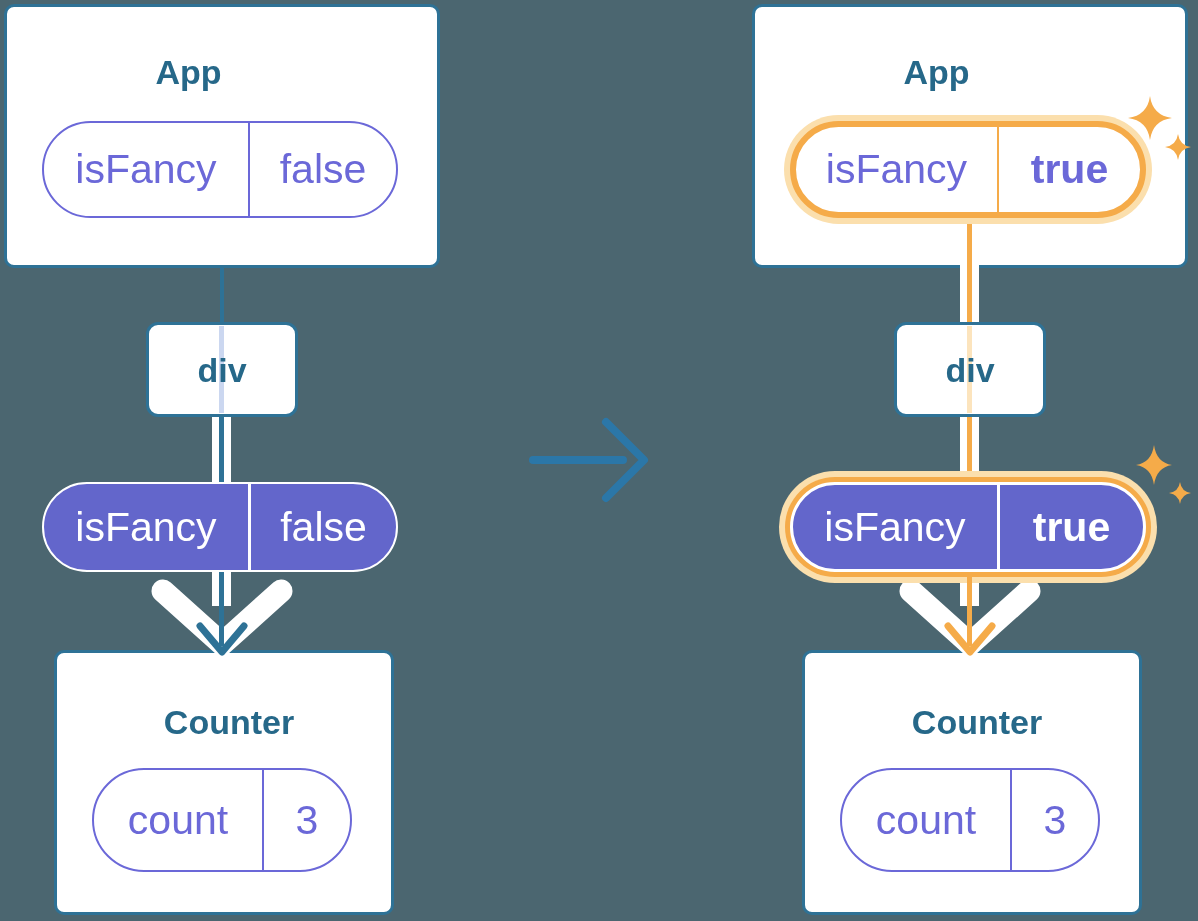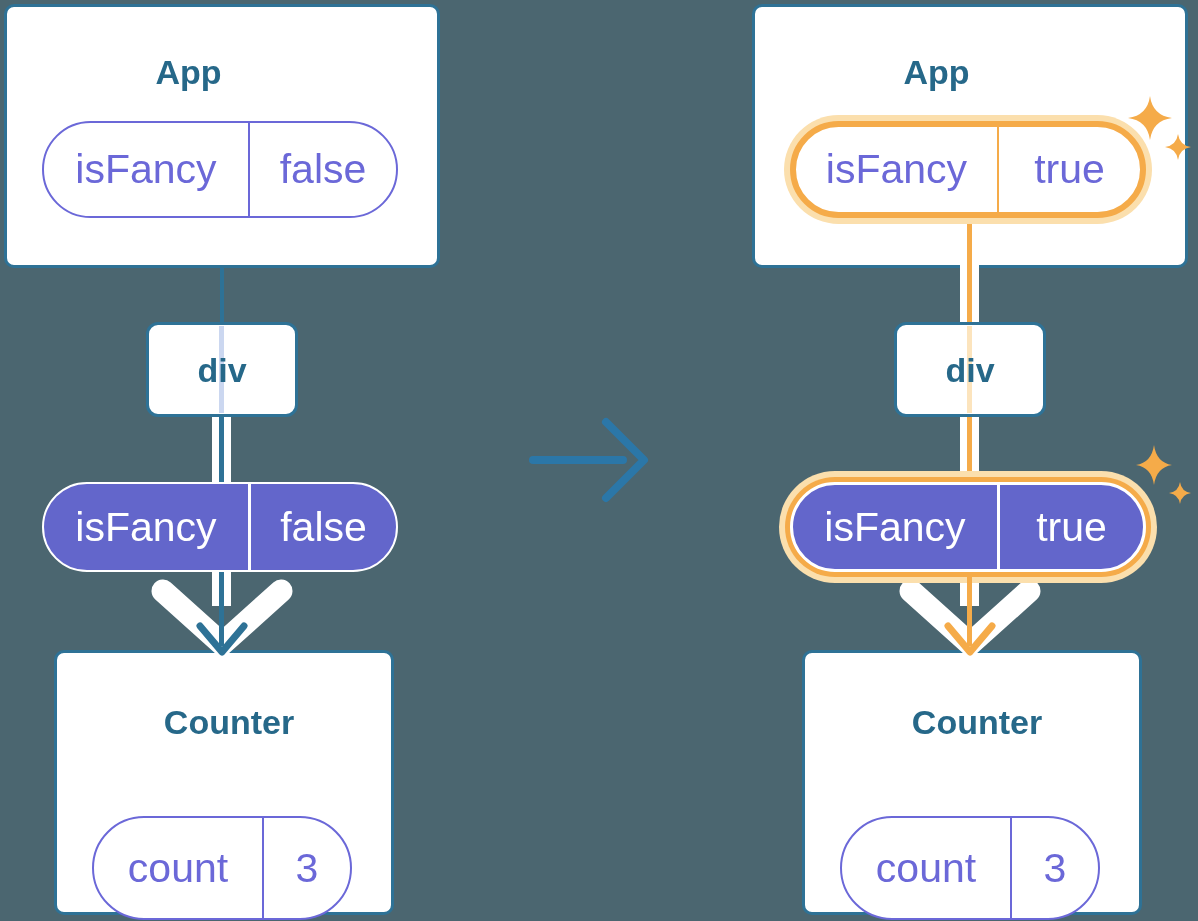--- a/index.html
+++ b/index.html
@@ -40,28 +40,28 @@
 
   .prop-pill{left:42px;top:482px;width:356px;height:90px;border-radius:46px;
              background:var(--purple-fill);border:2px solid var(--white);}
   .prop-pill .cell{color:var(--white);}
   .prop-pill .cell.name{width:204px;}
   .prop-pill .cell.value{flex:1;}
   .prop-pill .pill-div{width:3px;background:var(--white);}
   .after .prop-pill{border:3px solid var(--white);
                     box-shadow:0 0 0 5px var(--orange),0 0 0 11px var(--orange-glow);}
 
-  .count-pill{left:92px;top:816px;width:260px;height:104px;border-radius:52px;
+  .count-pill{left:92px;top:768px;width:260px;height:104px;border-radius:52px;
               background:var(--white);border:2px solid var(--purple);}
   .count-pill .cell{color:var(--purple);}
   .count-pill .cell.name{width:168px;}
   .count-pill .cell.value{flex:1;}
   .count-pill .pill-div{width:2px;background:var(--purple);}
 
-  .bold-value{font-weight:400;}
+  .bold-value{font-weight:700;}
 
   
   .bar{position:absolute;z-index:0;}
   .conn1-line{left:220px;top:266px;width:4px;height:58px;background:var(--box-border);}
   .inbox-line{left:219px;top:214px;width:5px;height:53px;background:var(--orange);z-index:2;}
   .stripe{position:absolute;left:212px;display:flex;z-index:1;}
   .stripe .s-white{width:7px;background:var(--white);}
   .stripe .s-center{width:5px;}
   .before .stripe .s-center{background:var(--box-border);}
   .after .stripe .s-center{background:var(--orange);}

